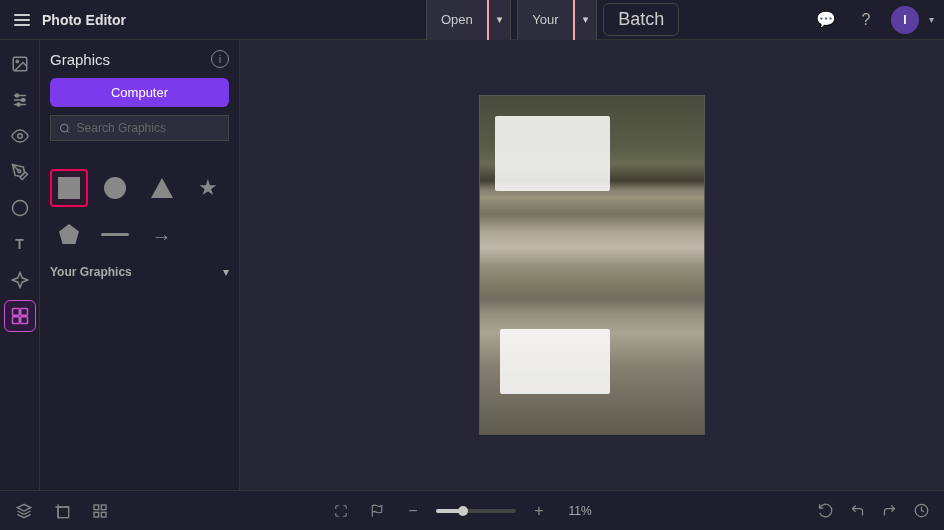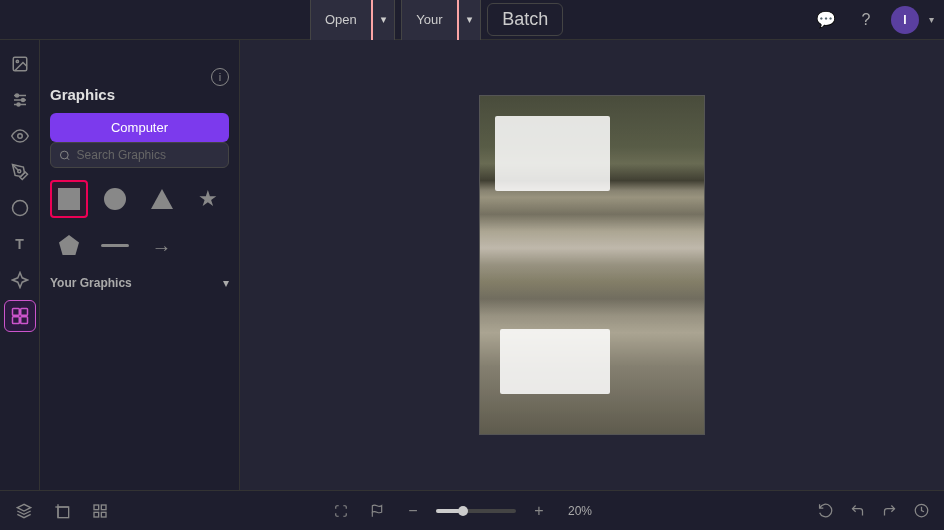--- a/index.html
+++ b/index.html
@@ -155,52 +155,52 @@
       padding: 10px;
     }
     .panel-header {
       display: flex;
       align-items: center;
       justify-content: space-between;
       margin-bottom: 10px;
     }
     .panel-title {
       font-size: 15px;
-      font-weight: 700;
+      font-weight: 400;
       color: #e0e0e0;
-      margin-top: 36px;
     }
     .panel-info-icon {
       width: 18px; height: 18px;
       border-radius: 50%;
       border: 1px solid #888;
       color: #888;
       display: flex; align-items: center; justify-content: center;
       font-size: 11px;
       cursor: pointer;
     }
     .btn-computer {
       width: 100%;
       padding: 7px;
       background: #7c3aed;
       border: none;
       border-radius: 6px;
       color: white;
       font-size: 13px;
       cursor: pointer;
+      margin-bottom: 8px;
     }
     .search-box {
       display: flex;
       align-items: center;
       background: #2d2d3e;
       border: 1px solid #444;
-      border-radius: 6px;
+      border-radius: 0;
       padding: 5px 8px;
       gap: 6px;
-      margin-bottom: 12px;
+      margin-bottom: 28px;
     }
     .search-box input {
       background: transparent;
       border: none;
       outline: none;
       color: #ccc;
       font-size: 12px;
       width: 100%;
     }
     .search-box input::placeholder { color: #666; }
@@ -406,20 +406,28 @@
       font-size: 12px; color: #aaa; min-width: 36px; text-align: center;
     }
     .bottom-right {
       display: flex; align-items: center; gap: 6px;
     }
   </style>
 </head>
 <body>
 
 <div class="topbar">
+  <div class="topbar-left">
+    <div class="menu-icon">
+      <span></span>
+        <span></span>
+        <span></span>
+    </div>
+    <span class="app-title">Photo Editor</span>
+  </div>
   <div class="topbar-center">
     <div class="btn-group">
       <button class="btn-main">Open</button>
       <button class="btn-arrow">▾</button>
     </div>
     <div class="btn-group">
       <button class="btn-main">Your</button>
       <button class="btn-arrow">▾</button>
     </div>
     <button class="btn-batch">Batch</button>
@@ -583,21 +591,21 @@
           <path d="M4 14s1-1 4-1 5 2 8 2 4-1 4-1V3s-1 1-4 1-5-2-8-2-4 1-4 1z"></path>
           <line x1="4" y1="22" x2="4" y2="14"></line>
         </svg>
     </button>
     <button class="zoom-btn">−</button>
     <div class="zoom-slider">
       <div class="zoom-fill"></div>
       <div class="zoom-dot"></div>
     </div>
     <button class="zoom-btn">+</button>
-    <span class="zoom-level">20%</span>
+    <span class="zoom-level">11%</span>
   </div>
   <div class="bottom-right">
     <button class="zoom-btn">
       <svg width="15" height="15" viewBox="0 0 24 24" fill="none" stroke="currentColor" stroke-width="2">
           <path d="M2.5 2v6h6M2.66 15.57a10 10 0 1 0 .57-8.38"></path>
         </svg>
     </button>
     <button class="zoom-btn">
       <svg width="15" height="15" viewBox="0 0 24 24" fill="none" stroke="currentColor" stroke-width="2">
           <polyline points="9 14 4 9 9 4"></polyline>

